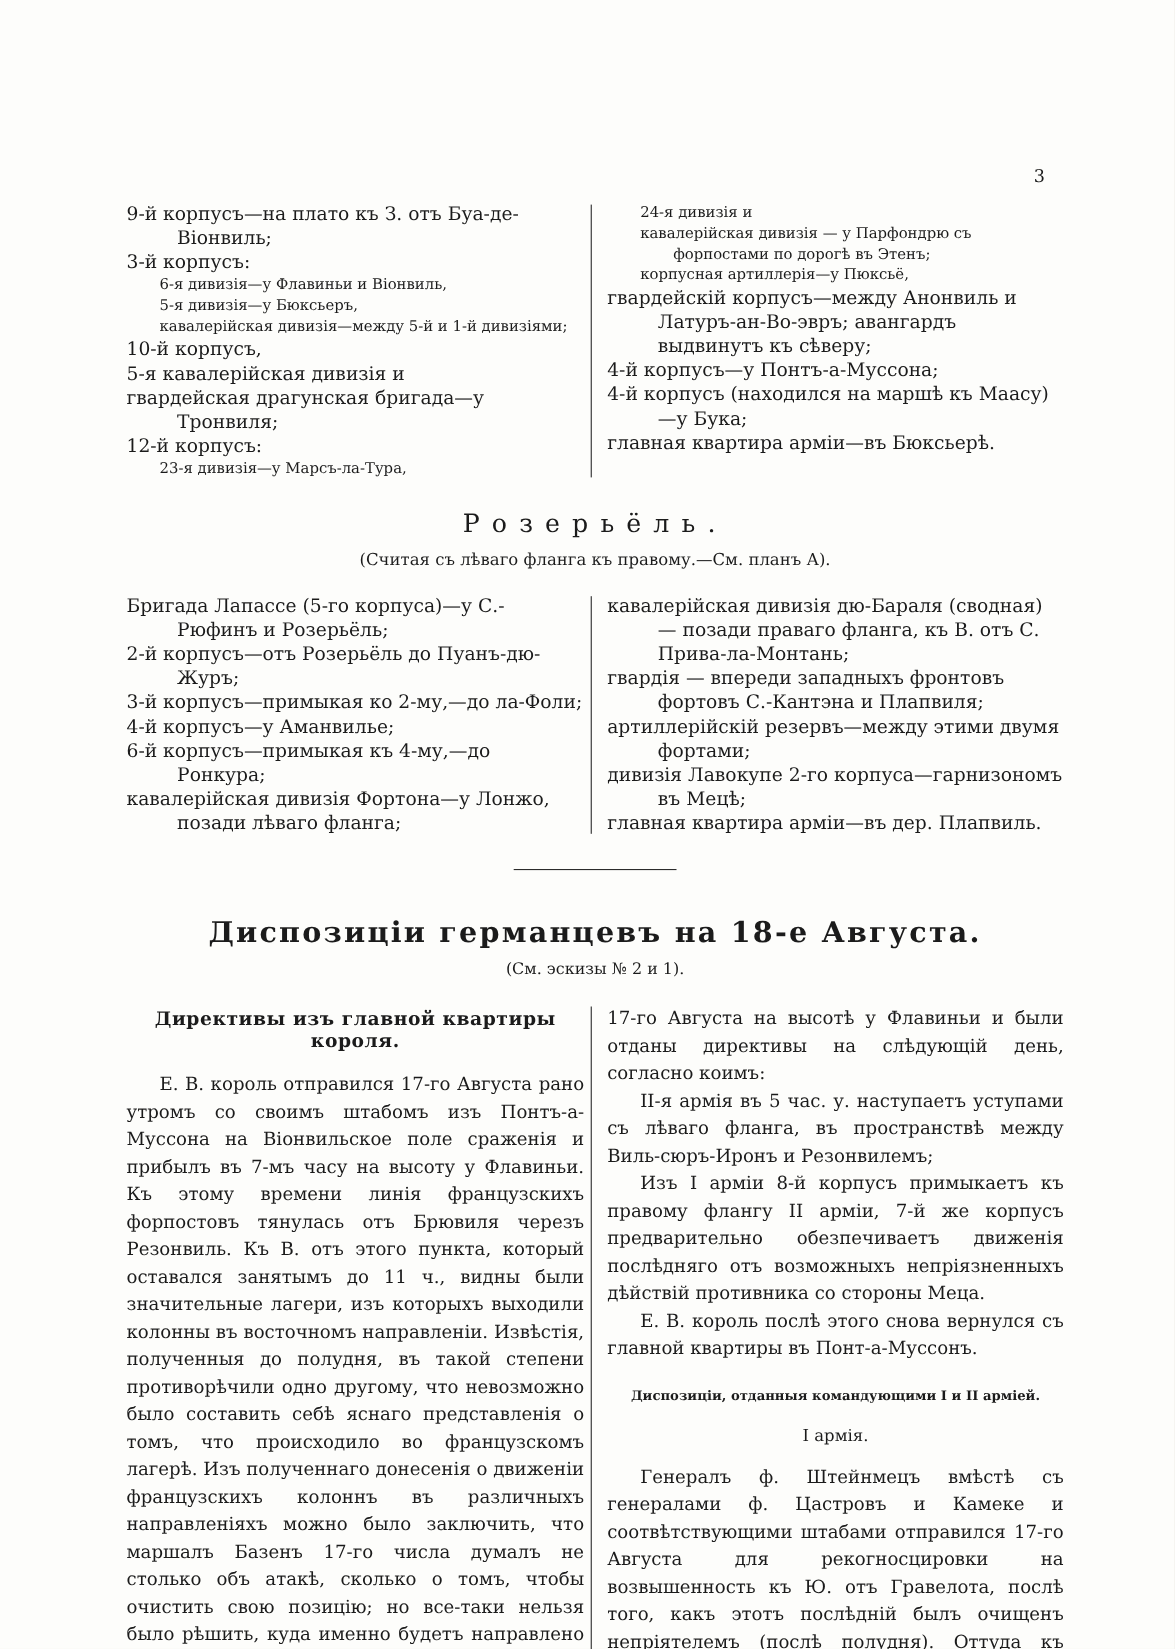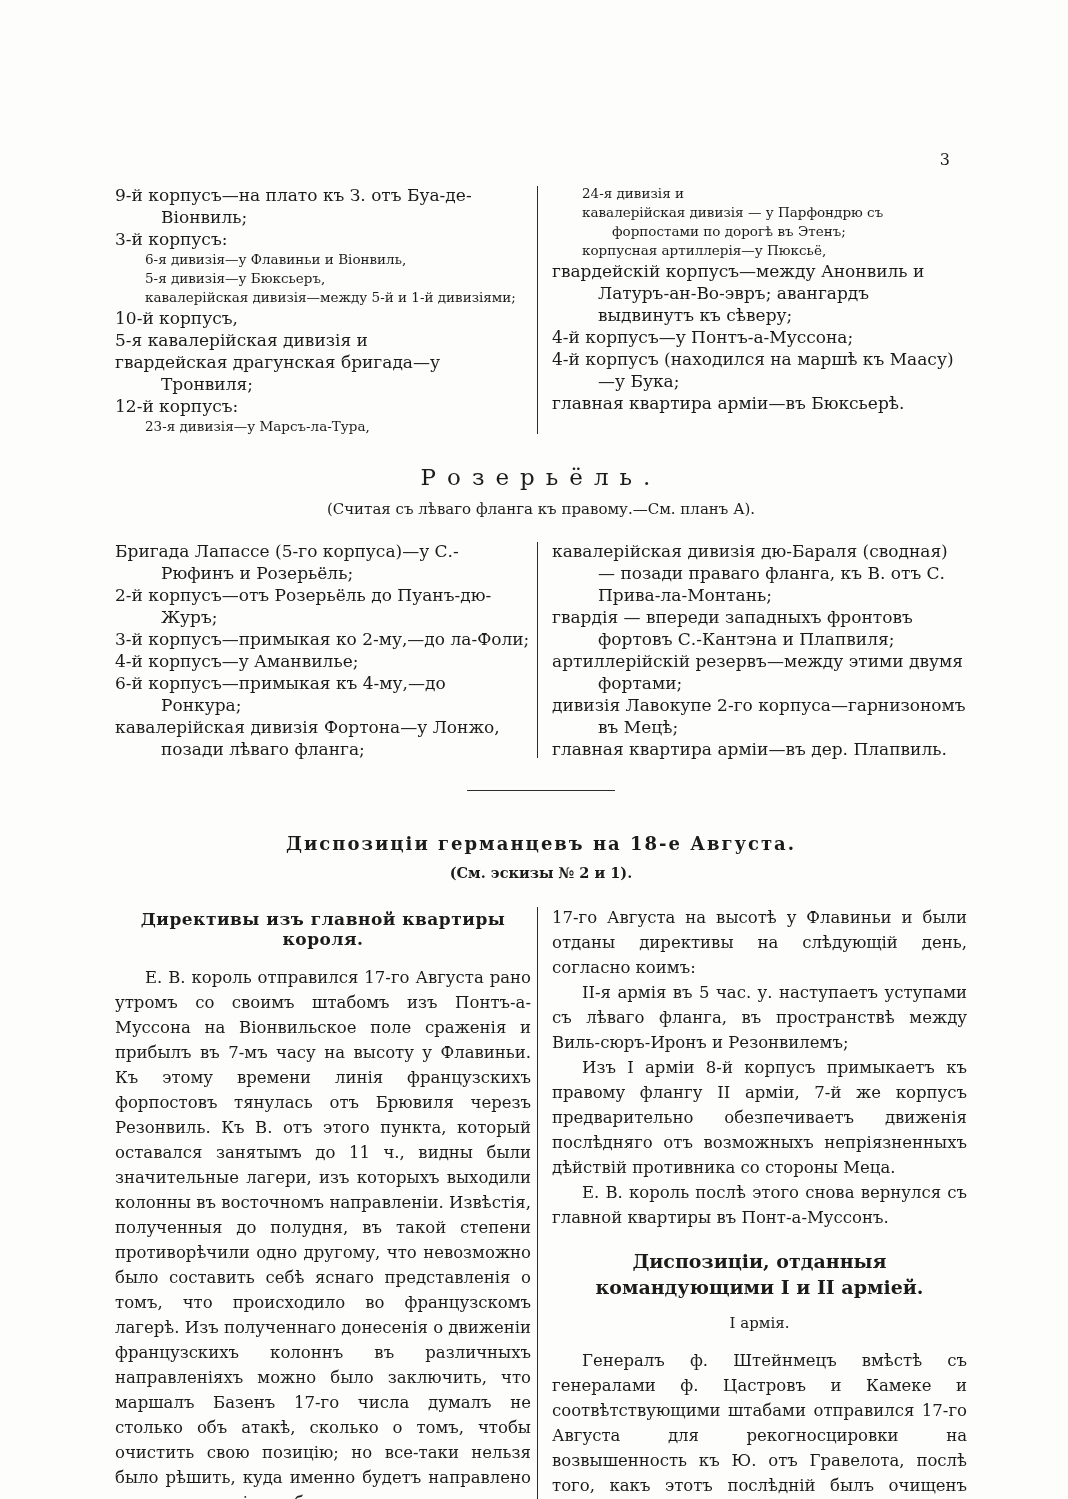--- a/index.html
+++ b/index.html
@@ -50,51 +50,50 @@
   }
   
   .hr-short{
     width:148px;height:1px;background:#2b2b2b;
     margin:30px auto 0 auto;
   }
   
   .ger-head{
     margin-top:42px;
     text-align:center;
-    font-size:18px;
+    font-size:26px;
     font-weight:bold;
     letter-spacing:2px;
   }
   .ger-sub{
     text-align:center;
     font-size:14.5px;
     margin-top:10px;
     margin-bottom:24px;
-    font-weight:bold;
   }
   .body-cols{margin-top:6px;}
   .col-head{
     font-weight:bold;
     text-align:center;
     font-size:17px;
     letter-spacing:0.5px;
     margin:4px 0 16px 0;
   }
   .paras p{
     margin:0;
     font-size:16.5px;
     line-height:25px;
     text-align:justify;
     text-indent:30px;
   }
   .paras p.no-indent{text-indent:0;}
   .sub-head{
     font-weight:bold;
     text-align:center;
-    font-size:19px;
+    font-size:12px;
     line-height:26px;
     margin:18px 8px 14px 8px;
   }
   .army-head{
     font-weight:normal;
     text-align:center;
     font-size:15px;
     margin:14px 0 16px 0;
   }
 </style>

